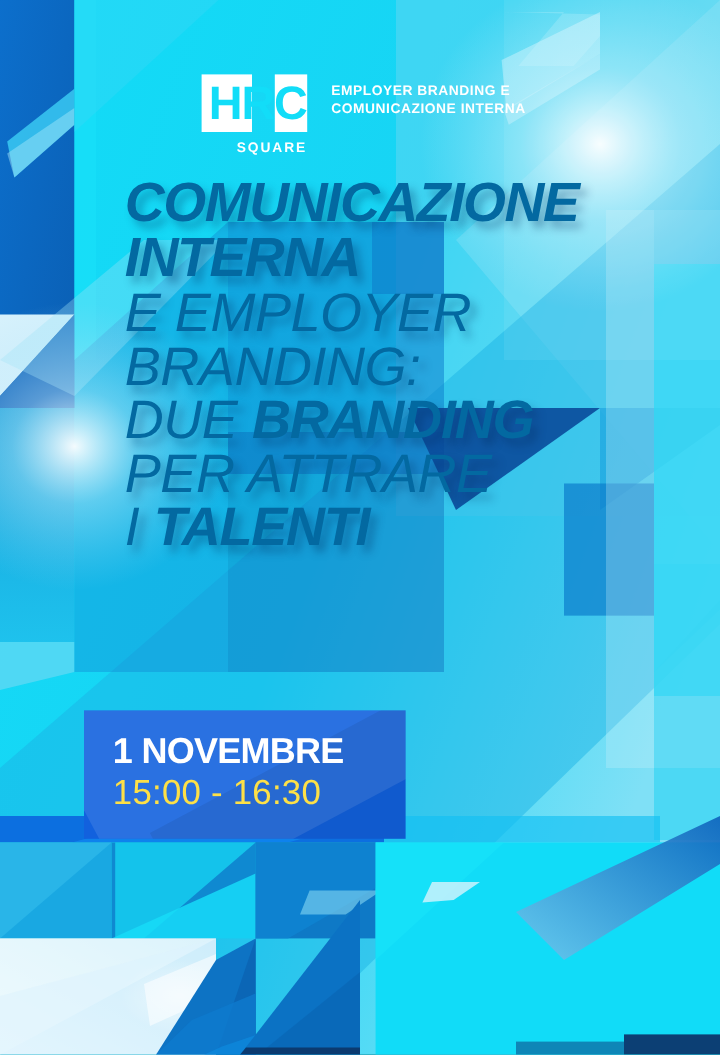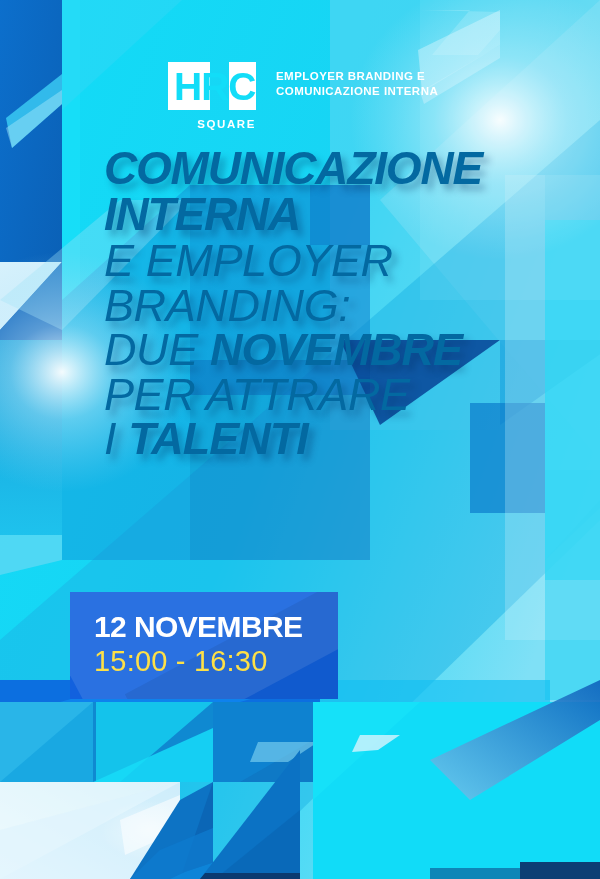--- a/index.html
+++ b/index.html
@@ -266,30 +266,30 @@
         <div>COMUNICAZIONE INTERNA</div>
       </div>
 
     </div>
 
     <div class="title">
       <span class="ln heavy l1">COMUNICAZIONE</span>
       <span class="ln heavy">INTERNA</span>
       <span class="ln light l3">E EMPLOYER</span>
       <span class="ln light">BRANDING:</span>
-      <span class="ln light"><span>DUE </span><b>NOVEMBRE</b></span>
+      <span class="ln light"><span>DUE </span><b>BRANDING</b></span>
       <span class="ln light">PER ATTRARE</span>
       <span class="ln light"><span>I </span><b>TALENTI</b></span>
     </div>
 
     <div class="datebox">
       <div class="inner">
         <div class="diag"></div>
         <div class="diag2"></div>
       </div>
       <div class="txt">
-        <div class="date-main">12 NOVEMBRE</div>
+        <div class="date-main">1 NOVEMBRE</div>
         <div class="date-time">15:00 - 16:30</div>
       </div>
     </div>
 
   </div>
 </div>
 
 </body></html>

